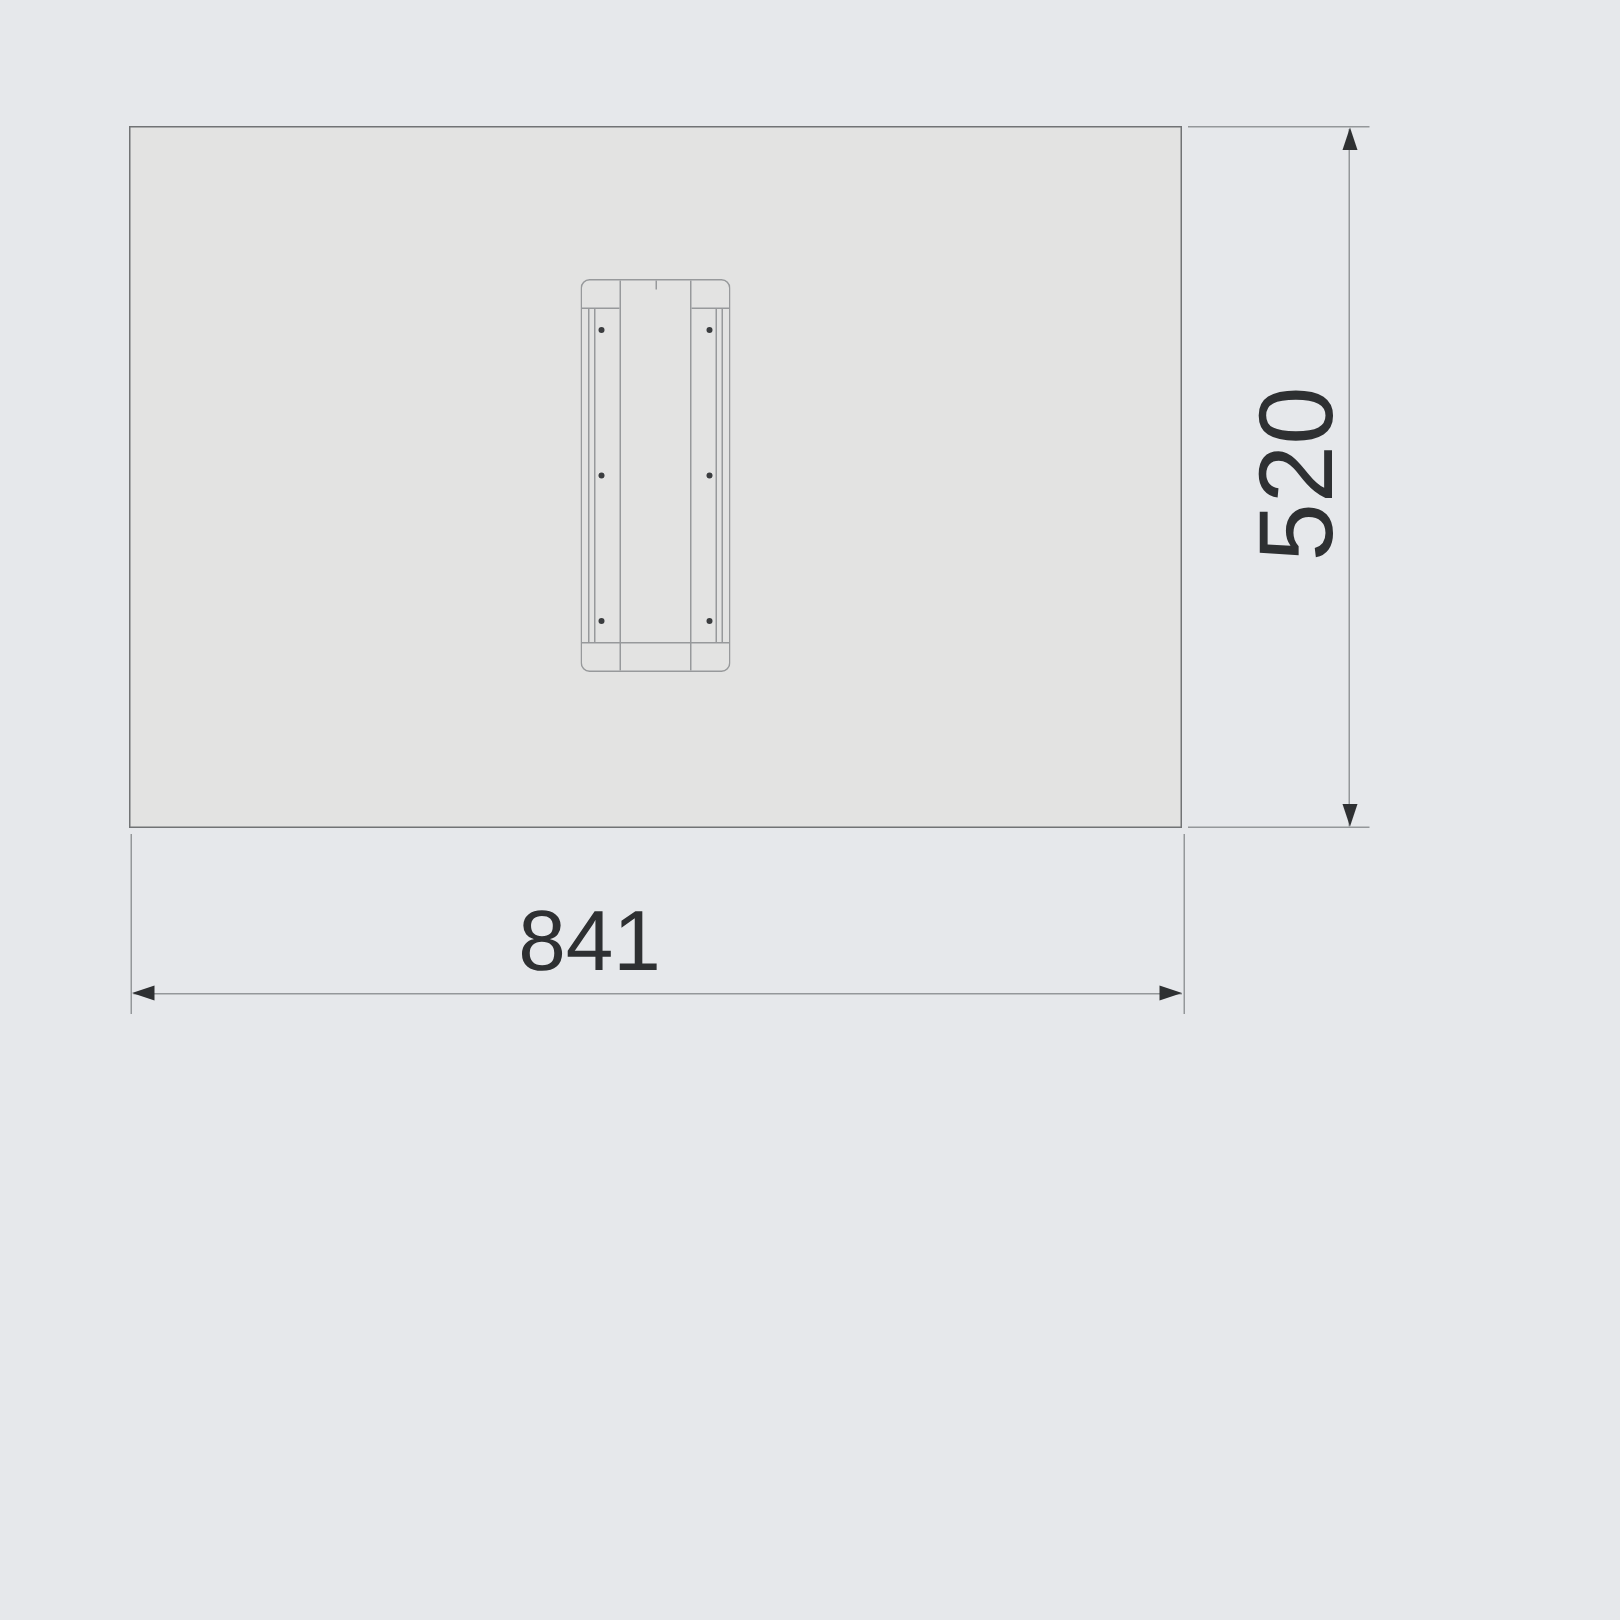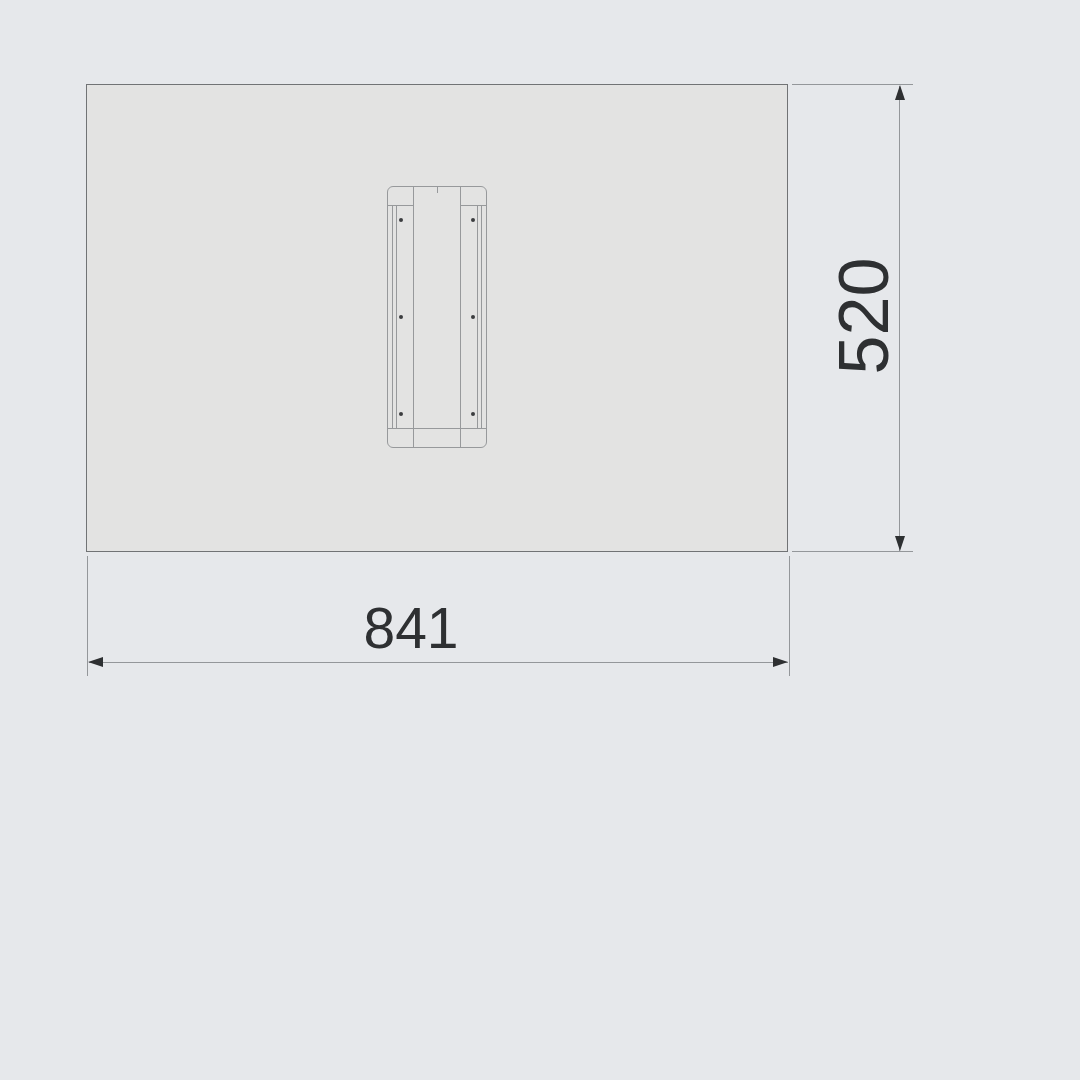--- a/index.html
+++ b/index.html
@@ -69,21 +69,21 @@
     border-left: 15px solid var(--ink, #2e3032);
   }
   
   .dim-label {
     position: absolute;
     color: var(--ink, #2e3032);
     line-height: 1;
     white-space: nowrap;
   }
   .dim-label-h {
-    left: 411px; top: 628px;
+    left: 393px; top: 628px;
     font-size: 57px;
     transform: translate(-50%, -50%);
   }
   .dim-label-v {
     left: 864px; top: 316px;
     font-size: 70px;
     transform: translate(-50%, -50%) rotate(-90deg);
   }
 </style>
 </head>

